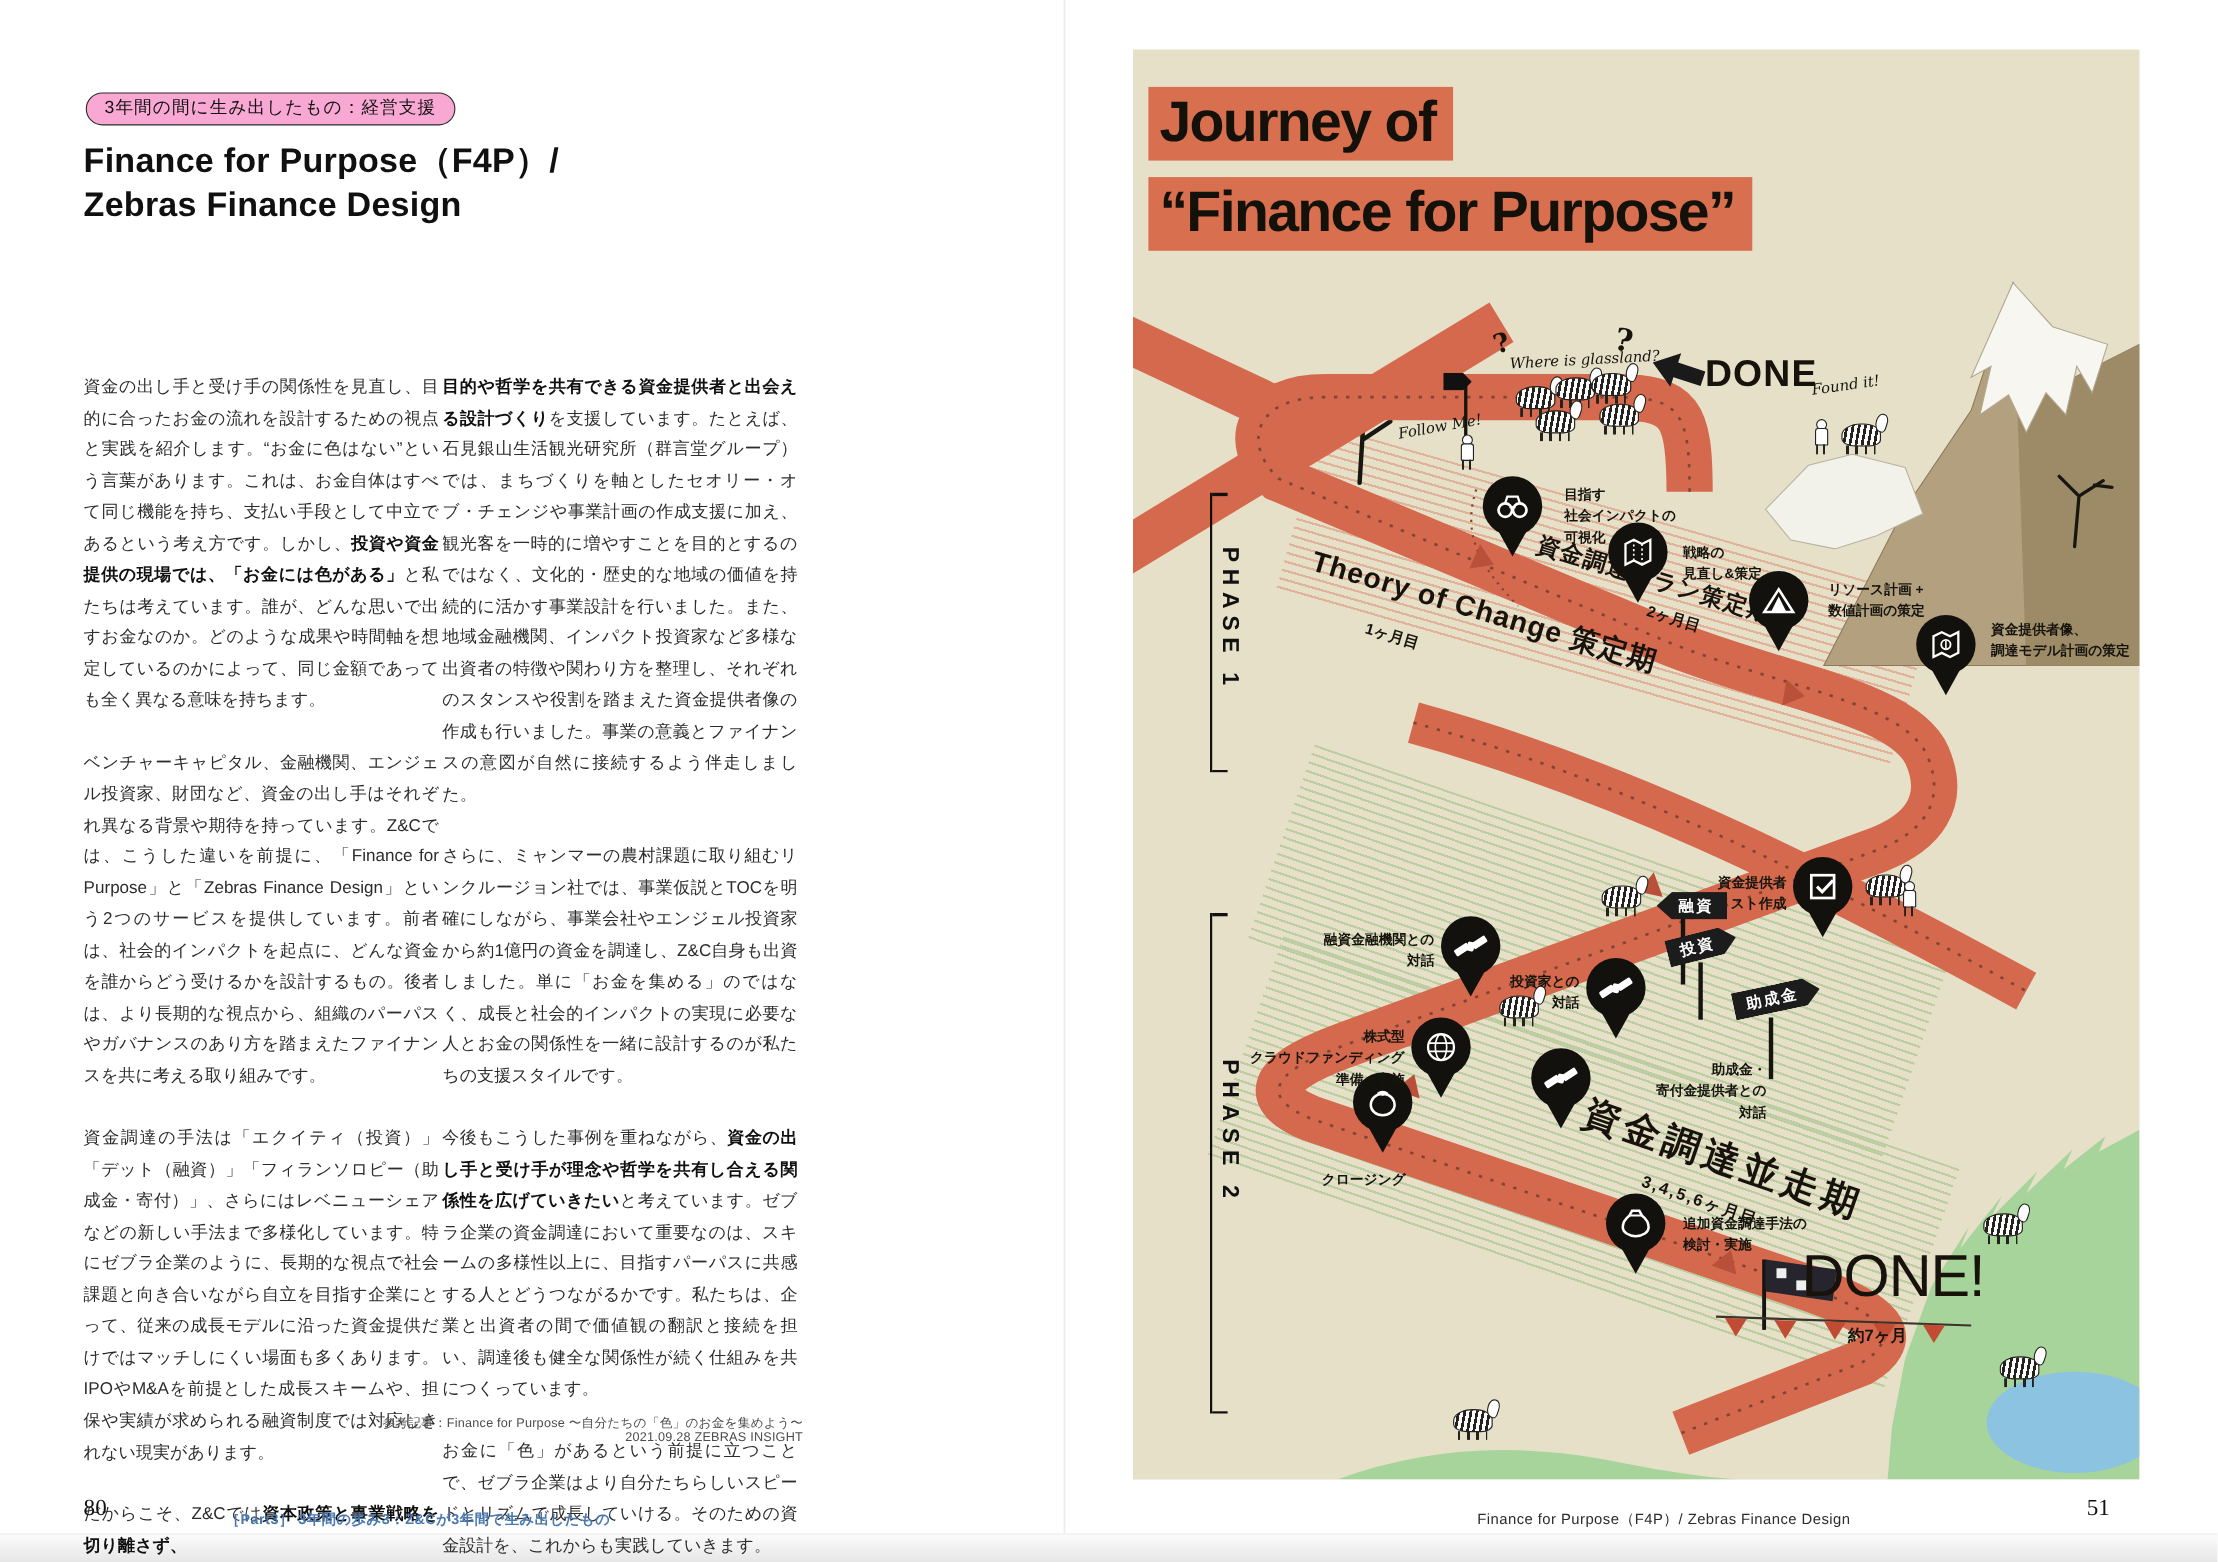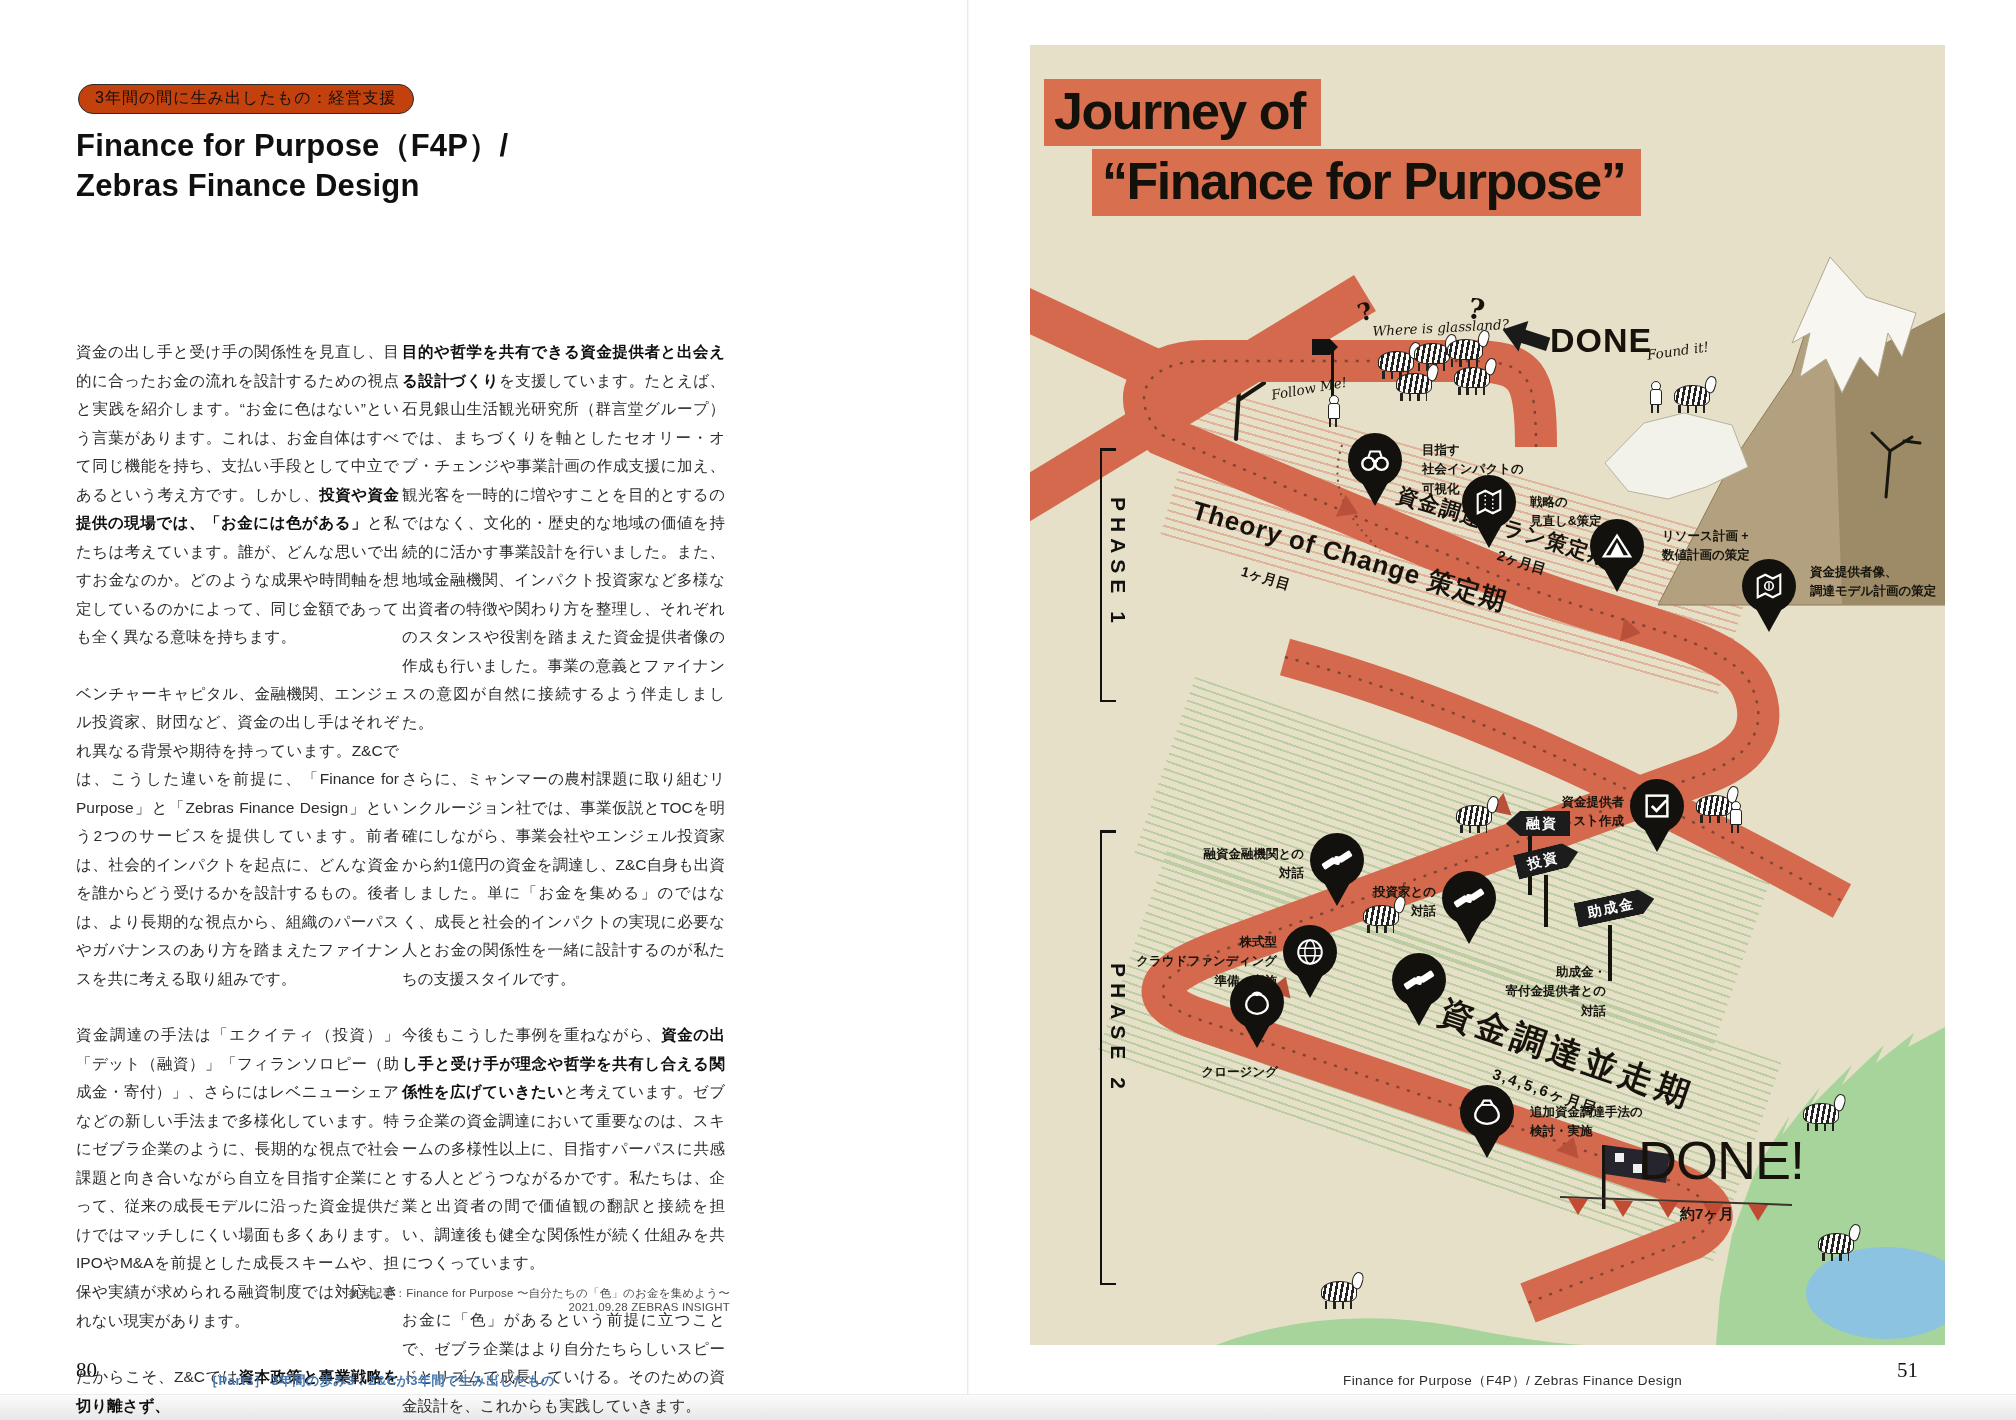--- a/index.html
+++ b/index.html
@@ -4,41 +4,41 @@
 <style>
   html,body{margin:0;padding:0;}
   body{
     width:2016px;height:1420px;position:relative;background:#ffffff;
     font-family:"Liberation Sans","DejaVu Sans",sans-serif;color:#222;overflow:hidden;
   }
   
   .fold{position:absolute;left:967px;top:0;width:2px;height:1394px;background:linear-gradient(to right,rgba(0,0,0,.10),rgba(0,0,0,.02));}
   .bottom-strip{position:absolute;left:0;bottom:0;width:100%;height:25px;background:linear-gradient(to bottom,#fbfbfb,#e7e7e7);border-top:1px solid #ececec;}
   
-  .tag-pill{position:absolute;left:78px;top:84px;border:1.6px solid #2a2a2a;border-radius:16px;background:#c2410c;
+  .tag-pill{position:absolute;left:78px;top:84px;border:1.6px solid #2a2a2a;border-radius:16px;background:#f9a8d4;
     font-size:16px;letter-spacing:1px;color:#111;padding:3px 16px 4px;}
   .title{position:absolute;left:76px;top:126px;font-size:31px;line-height:1.28;font-weight:bold;color:#101010;letter-spacing:.2px;}
   .col{position:absolute;top:338px;width:323px;font-size:15.5px;line-height:1.84;text-align:justify;color:#2c2c2c;}
   .col p{margin:0 0 28px 0;}
   .col p:last-child{margin-bottom:0;}
   .col .b{font-weight:bold;color:#101010;}
   .col1{left:76px;}
   .col2{left:402px;}
   .reference{position:absolute;left:330px;top:1286px;width:400px;text-align:right;font-size:11.5px;color:#4d4d4d;letter-spacing:.2px;}
   .pagenum{position:absolute;font-family:"Liberation Serif","DejaVu Serif",serif;font-size:21px;color:#111;}
   .pn-left{left:76px;top:1358px;}
   .pn-right{left:1897px;top:1358px;}
   .footer-sec-left{position:absolute;left:55px;top:1372px;width:650px;text-align:center;font-size:13px;font-weight:bold;color:#4878b0;letter-spacing:.5px;}
   .footer-sec-right{position:absolute;left:1343px;top:1372px;font-size:13.5px;color:#2c2c2c;letter-spacing:.4px;}
   
   .poster{position:absolute;left:1030px;top:45px;width:915px;height:1300px;background:#e7e0c9;overflow:hidden;}
   .pbar{position:absolute;background:#d8704f;color:#14110b;font-weight:800;font-size:52px;letter-spacing:-1.5px;
     line-height:1;padding:6px 16px 9px 10px;white-space:nowrap;z-index:9;}
   .pbar1{left:14px;top:34px;}
-  .pbar2{left:14px;top:104px;margin-left:48px;}
+  .pbar2{left:14px;top:116px;}
   .band{position:absolute;z-index:1;}
   .band1{left:140px;top:418px;width:580px;height:158px;transform:rotate(16deg);
     background:repeating-linear-gradient(to bottom,rgba(212,105,78,.38) 0 2px,transparent 2px 8px);}
   .band2{left:118px;top:726px;width:610px;height:188px;transform:rotate(19deg);
     background:repeating-linear-gradient(to bottom,rgba(124,178,104,.40) 0 2px,transparent 2px 8px);}
   .band3{left:84px;top:906px;width:650px;height:215px;transform:rotate(19deg);
     background:repeating-linear-gradient(to bottom,rgba(124,178,104,.40) 0 2px,transparent 2px 8px);}
   .decor{position:absolute;left:0;top:0;width:915px;height:1300px;z-index:2;}
   .start-label{position:absolute;left:520px;top:276px;font-size:34px;font-weight:800;letter-spacing:1px;color:#17130c;z-index:5;}
   .done-label{position:absolute;left:608px;top:1084px;font-size:54px;font-weight:400;letter-spacing:-1px;color:#17130c;z-index:5;}

